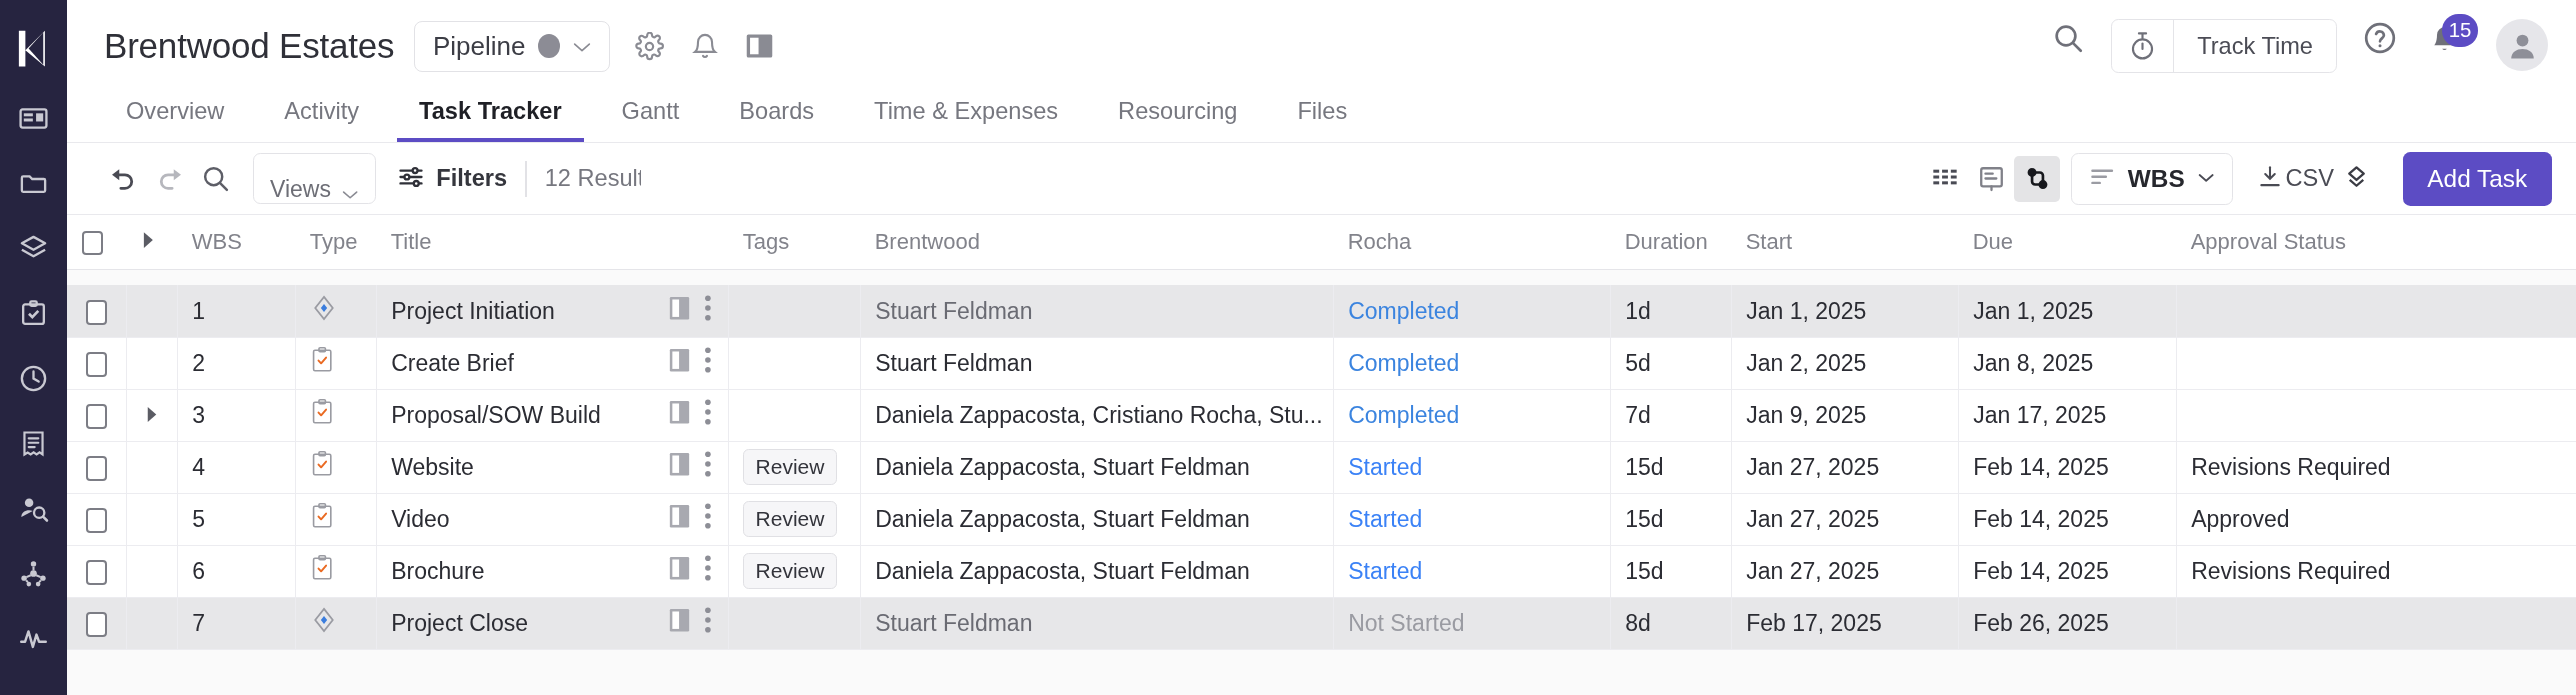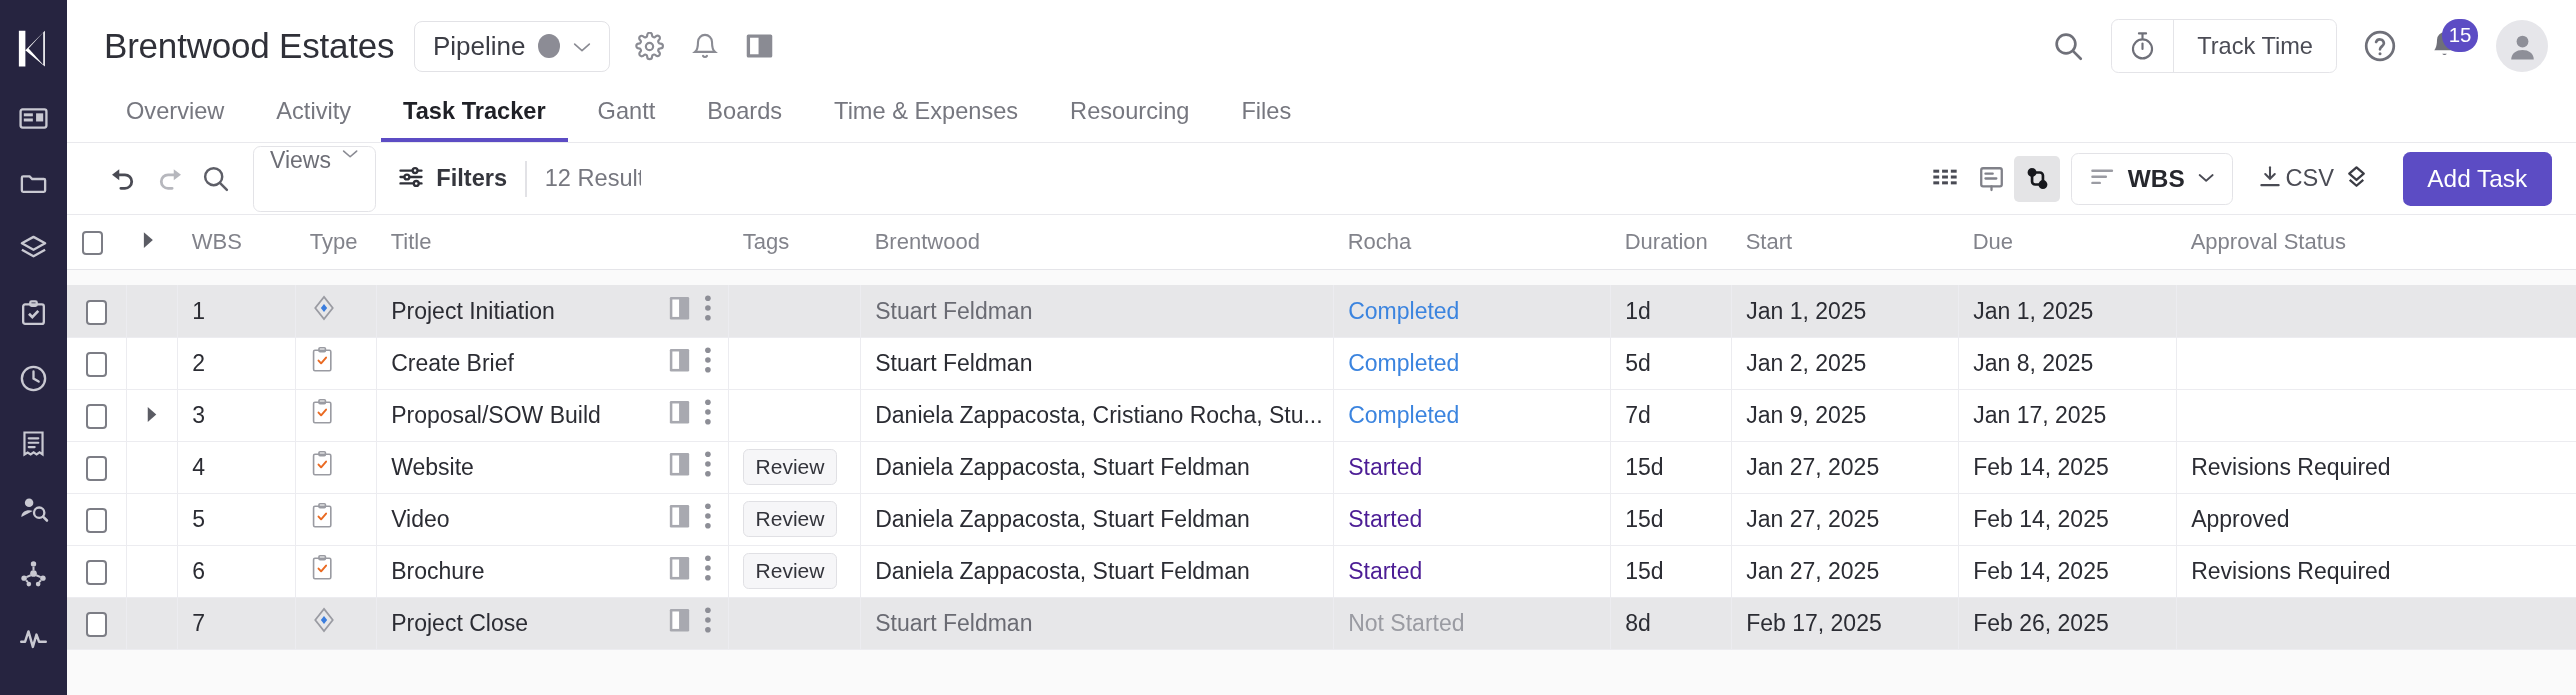--- a/index.html
+++ b/index.html
@@ -46,21 +46,21 @@
     height: 51px; padding: 0 18px;
     border: 1.6px solid #e2e2e6; border-radius: 8.1px;
     background: #fff; cursor: pointer;
   }
   .pipeline-chip .lbl { font-size: 26px; color: #3c3d45; white-space: nowrap; }
   .pipeline-dot { width: 22px; height: 24.4px; border-radius: 50%; background: #8c8c95; }
   .chev { width: 18px; height: 10.6px; }
   .hdr-icons { display: flex; align-items: center; gap: 18px; margin-left: 21px; }
   .hdr-ico { width: 37px; height: 37px; display:flex; align-items:center; justify-content:center; cursor:pointer; }
   .spacer { flex: 1; }
-  .right-tools { display: flex; align-items: center; gap: 24.4px; }
+  .right-tools { display: flex; gap: 24.4px; }
   .track-time {
     display: flex; align-items: center;
     height: 54px; border: 1.6px solid #e4e4e8; border-radius: 7.3px;
     background: #fff; cursor: pointer; overflow: hidden;
   }
   .track-time .tt-ico { width: 62px; height: 100%; display:flex; align-items:center; justify-content:center; border-right: 1.6px solid #e4e4e8; }
   .track-time .tt-lbl { padding: 0 23px; font-size: 23.6px; color: #4b4c55; white-space: nowrap; }
   .bell-wrap { position: relative; width: 44px; height: 44px; display:flex; align-items:center; justify-content:center; cursor:pointer;}
   .bell-badge {
     position: absolute; top: -4.9px; right: -11.4px;
@@ -70,21 +70,21 @@
   }
   .avatar {
     width: 52px; height: 52px; border-radius: 50%;
     background: #e6e6ea; display:flex; align-items:center; justify-content:center;
     cursor: pointer; margin-left: 4.9px;
   }
 
   
   .tabs {
     height: 51px; flex: 0 0 51px;
-    display: flex; align-items: flex-end; gap: 8px;
+    display: flex; align-items: flex-end; gap: 16px;
     padding-left: 37px;
     border-bottom: 1.6px solid #e9e9ed;
     background: #fff;
   }
   .tab {
     font-size: 23.6px; color: #76777f;
     padding: 0 22px 13px 22px;
     cursor: pointer; white-space: nowrap;
     border-bottom: 4.1px solid transparent;
   }
@@ -94,22 +94,22 @@
   .toolbar {
     height: 72px; flex: 0 0 72px;
     display: flex; align-items: center;
     padding: 0 24.4px 0 33px;
     border-bottom: 1.6px solid #e9e9ed;
     background: #fff;
   }
   .tb-ico { width: 46px; height: 46px; display:flex; align-items:center; justify-content:center; cursor:pointer; border-radius:4.9px; }
   .tb-ico.on { background: #e4e4e6; }
   .views-btn {
-    display:flex; align-items:flex-start; gap: 11.4px;
-    height: 66px; padding: 0 16.3px; margin-left: 14.7px;
+    display:flex; align-items:flex-end; gap: 11.4px;
+    height: 51px; padding: 0 16.3px; margin-left: 14.7px;
     border: 1.6px solid #e3e3e7; border-radius: 7.3px; background:#fff; cursor:pointer;
   }
   .views-btn .lbl { font-size: 23px; color: #6d6e76; }
   .filters-btn { display:flex; align-items:center; gap:11.4px; margin-left: 21px; cursor:pointer; }
   .filters-btn .lbl { font-size: 23.6px; color: #35363d; font-weight: bold; }
   .tb-div { width: 1.6px; height: 36px; background: #e2e2e6; margin: 0 18px; }
   .results {
     font-size: 23.6px; color: #76777f; white-space: nowrap;
     max-width: 96px; overflow: hidden;
   }
@@ -154,21 +154,21 @@
   .c-dur { }
   .title-cell { display: flex; align-items: center; width: 100%; }
   .title-cell .t-txt { flex: 1; overflow: hidden; text-overflow: clip; }
   .title-icons { display: flex; align-items: center; gap: 13px; padding-left: 9.8px; }
   .tag-chip {
     display: inline-block; padding: 4.9px 11.4px;
     border: 1.6px solid #e0e0e4; border-radius: 5.7px;
     background: #f6f6f8; font-size: 21px; color: #33343b;
   }
   .st-completed { color: #3b84df; }
-  .st-started { color: #4c1d95; }
+  .st-started { color: #3b82f6; }
   .st-notstarted { color: #9a9ba2; }
   .head-sep { height: 16.3px; background: #fafafa; }
 </style>
 </head>
 <body>
 
 <div class="app">
 
   <nav class="rail">
     <div class="rail-logo">

